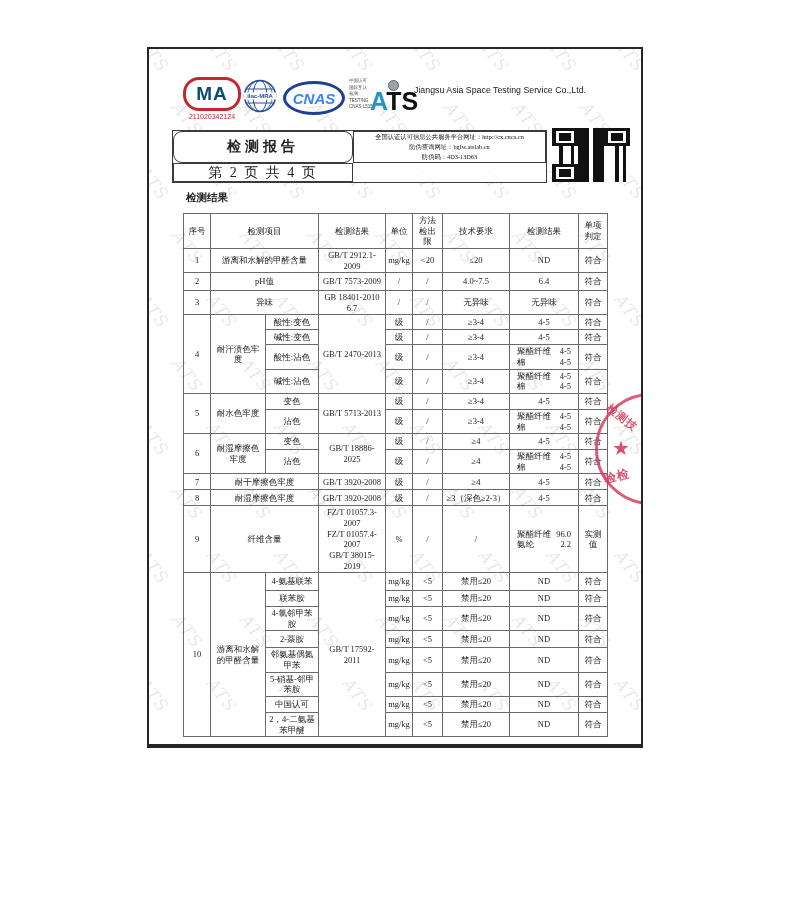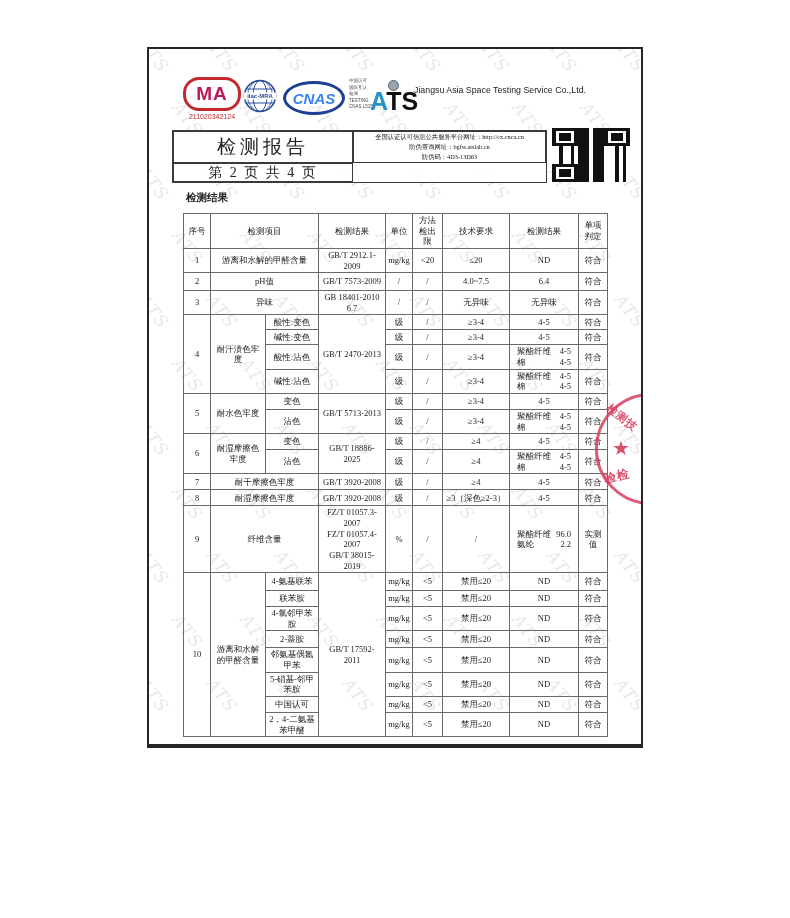--- a/index.html
+++ b/index.html
@@ -9,21 +9,21 @@
         background:#fff;border:2px solid #262626;border-bottom-width:4px;
         overflow:hidden;}
   
   .wm{position:absolute;transform:rotate(52deg);font-style:italic;
       font-family:"DejaVu Serif",serif;font-size:17px;letter-spacing:1px;
       color:rgba(110,110,110,0.16);z-index:0;pointer-events:none;}
   
   .cma{position:absolute;left:34px;top:28px;text-align:center;z-index:2;}
   .cma-oval{width:52px;height:28px;border:3px solid #c2282d;border-radius:16px;
             display:flex;align-items:center;justify-content:center;
-            color:#be185d;font-weight:bold;font-size:19px;
+            color:#0c4a6e;font-weight:bold;font-size:19px;
             font-family:"Liberation Sans",sans-serif;letter-spacing:1px;}
   .cma-num{font-size:7px;color:#c2282d;margin-top:2px;font-family:"Liberation Sans",sans-serif;}
   .ilac{position:absolute;left:94px;top:30px;width:34px;height:34px;z-index:2;}
   .cnas{position:absolute;left:134px;top:32px;width:56px;height:28px;
         border:3px solid #1d3f94;border-radius:50%;display:flex;align-items:center;
         justify-content:center;color:#3b82f6;font-weight:bold;font-style:italic;
         font-size:15px;font-family:"Liberation Sans",sans-serif;z-index:2;}
   .cnas-side{position:absolute;left:200px;top:29px;font-size:4.5px;line-height:1.45;
              color:#444;font-family:"Liberation Sans",sans-serif;z-index:2;white-space:pre-line;}
   .ats-logo{position:absolute;left:221px;top:40px;font-family:"Liberation Sans",sans-serif;
@@ -32,21 +32,21 @@
   .ats-globe{position:absolute;left:18px;top:-9px;width:9px;height:9px;border-radius:50%;
              background:#9aa4ad;border:1px solid #5b6770;}
   .company{position:absolute;left:265px;top:34px;z-index:2;}
   .company-cn{font-size:13.5px;font-weight:bold;color:#0d0d0d;letter-spacing:0.5px;white-space:nowrap;}
   .company-en{font-size:8.8px;color:#1a1a1a;font-family:"Liberation Sans",sans-serif;margin-top:2px;white-space:nowrap;}
   
   .hbox{position:absolute;left:23px;top:81px;width:373px;height:51px;z-index:2;
         display:grid;grid-template-columns:180px 193px;grid-template-rows:32px 19px;
         border:1px solid #3a3a3a;background:rgba(255,255,255,0.85);}
   .hbox>div{border:0.5px solid #3a3a3a;display:flex;align-items:center;justify-content:center;}
-  .h-title{font-size:19px;font-weight:normal;letter-spacing:4px;}
+  .h-title{font-size:14px;font-weight:bold;letter-spacing:4px;border-radius:9px;}
   .h-links{flex-direction:column;font-size:6.3px;line-height:1.55;color:#111;}
   .h-repno{font-size:9px;font-weight:600;}
   .h-page{font-size:14px;letter-spacing:2px;}
   
   .qr{position:absolute;left:403px;top:79px;width:78px;height:54px;z-index:2;background:#fff;}
   .qr svg{display:block;width:100%;height:100%;}
   
   .sec-title{position:absolute;left:37px;top:142px;font-size:10.5px;font-weight:bold;z-index:2;}
   table.rpt{position:absolute;left:34px;top:164px;width:424px;border-collapse:collapse;
             table-layout:fixed;z-index:2;background:transparent;}

